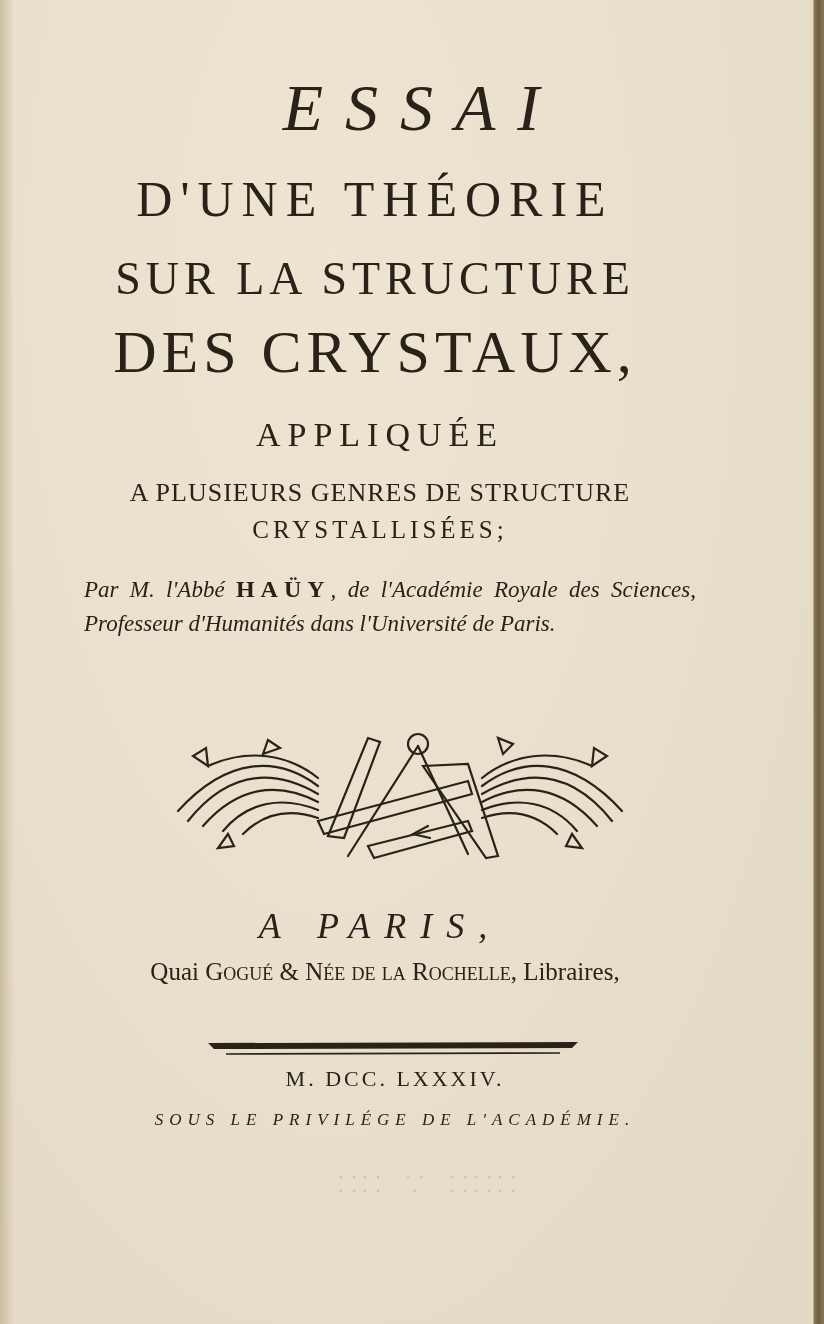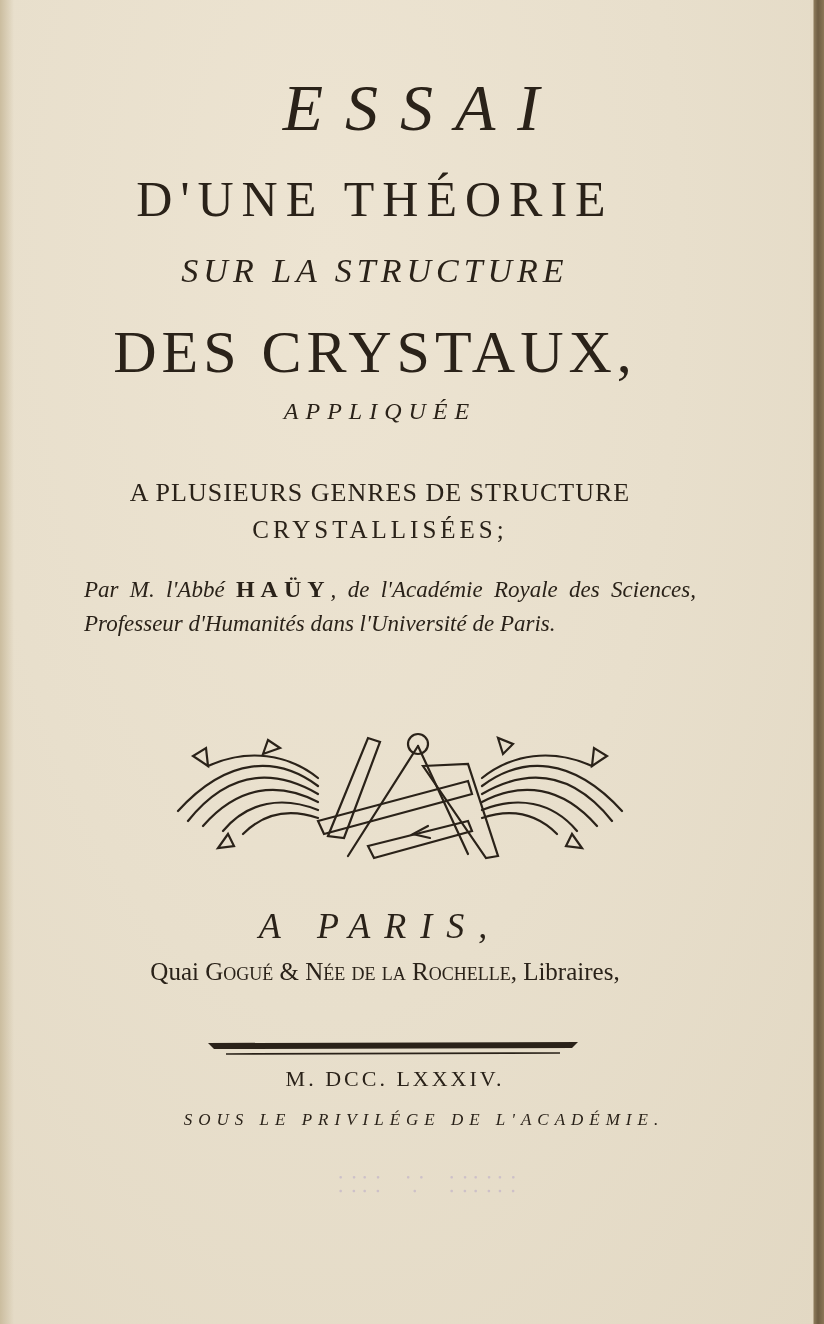--- a/index.html
+++ b/index.html
@@ -18,38 +18,38 @@
     position: absolute; left: 0; top: 0; width: 14px; height: 1324px;
     background: linear-gradient(to right, #cbbd9f, rgba(232,223,204,0));
   }
   .page-edge {
     position: absolute; left: 810px; top: 0; width: 14px; height: 1324px;
     background: linear-gradient(to right, #e4dac4 0px, #e4dac4 3px, #8c7a5a 4px, #6e5d42 8px, #8a7656 14px);
   }
   .line { position: absolute; left: 0; width: 824px; text-align: center; white-space: nowrap; }
   .l-essai { top: 70px; font-size: 66px; font-style: italic; letter-spacing: 22px; padding-left: 10px; }
   .l-theorie { top: 170px; font-size: 50px; letter-spacing: 8px; left: 0; width: 750px; left: 0px; text-align:center; padding-left: 0px; }
-  .l-structure { top: 252px; font-size: 34px; font-style: italic; letter-spacing: 5px; width: 750px; }
+  .l-structure { top: 252px; font-size: 46px; letter-spacing: 5px; width: 750px; }
   .l-crystaux { top: 318px; font-size: 60px; letter-spacing: 5px; width: 750px; }
-  .l-appliquee { top: 398px; font-size: 24px; font-style: italic; letter-spacing: 7px; width: 760px; }
+  .l-appliquee { top: 416px; font-size: 34px; letter-spacing: 7px; width: 760px; }
   .l-plusieurs { top: 478px; font-size: 26px; letter-spacing: 1px; width: 760px; font-variant: small-caps; }
   .l-crystallisees { top: 516px; font-size: 25px; letter-spacing: 4px; width: 760px; }
   .author {
     position: absolute; left: 84px; top: 572px; width: 612px;
     font-size: 23px; font-style: italic; line-height: 34px; text-align: justify;
   }
   .author .name { font-style: normal; font-weight: bold; letter-spacing: 6px; font-size: 24px; }
   .ornament { position: absolute; left: 168px; top: 726px; width: 464px; height: 140px; }
   .l-paris { top: 905px; font-size: 36px; font-style: italic; letter-spacing: 14px; width: 760px; }
   .l-chez { top: 958px; font-size: 25px; width: 770px; }
   .l-chez .sc { font-variant: small-caps; }
   .l-quai { top: 996px; font-size: 25px; width: 790px; }
   .rule { position: absolute; left: 208px; top: 1040px; width: 370px; height: 16px; }
   .l-year { top: 1066px; font-size: 22px; letter-spacing: 3px; width: 790px; }
-  .l-privilege { top: 1110px; font-size: 17px; font-style: italic; letter-spacing: 6px; width: 790px; padding-left: 29px; }
+  .l-privilege { top: 1110px; font-size: 17px; font-style: italic; letter-spacing: 6px; width: 790px; }
   .stamp {
     position: absolute; left: 280px; top: 1168px; width: 300px; text-align: center;
     font-family: "DejaVu Sans Mono", monospace; font-size: 22px; letter-spacing: 6px;
     color: rgba(140,120,200,0.28);
   }
 </style>
 </head>
 <body>
 
 <div class="page">

